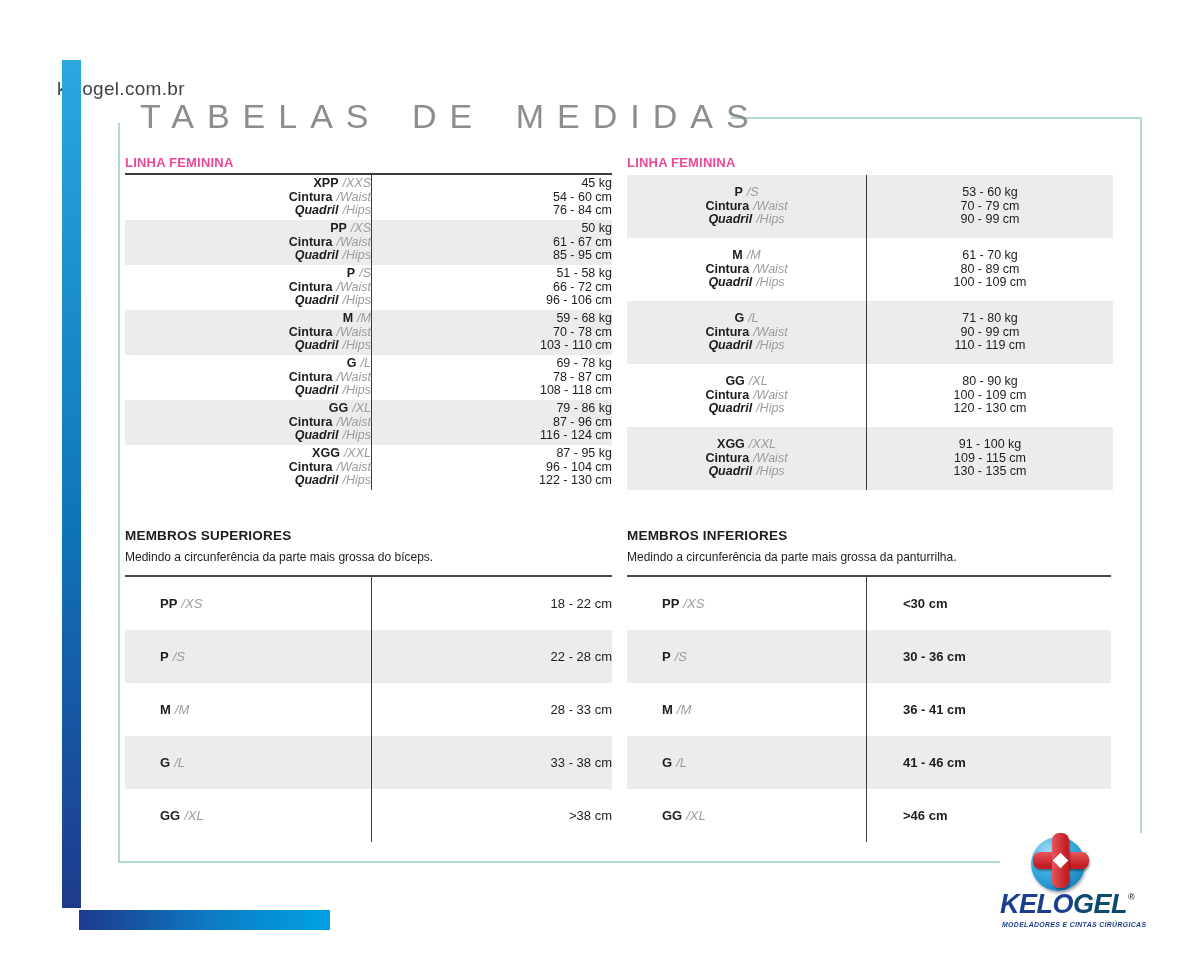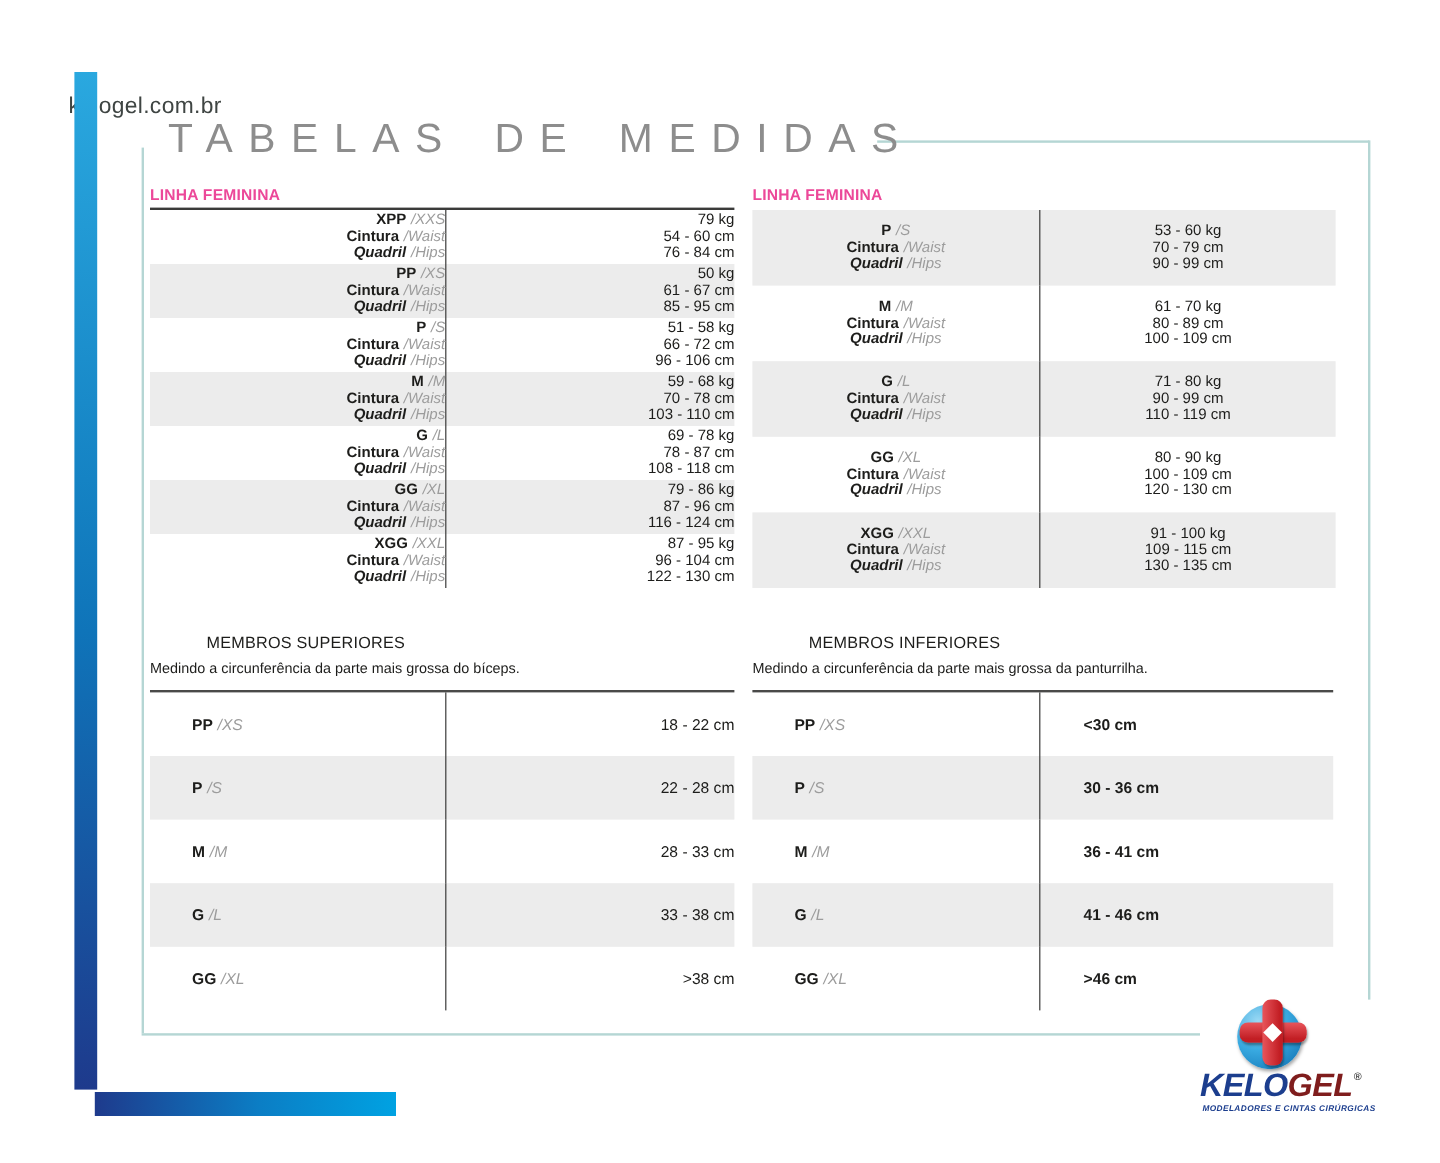--- a/index.html
+++ b/index.html
@@ -45,21 +45,21 @@
   .tbl-fem .cell-right{flex:1;padding-left:22px;}
   .tbl-masc .cell-left{width:240px;border-right:1.5px solid #3b3b3a;align-items:center;text-align:center;}
   .tbl-masc .cell-right{flex:1;align-items:center;text-align:center;}
   .line{line-height:13.6px;font-size:12.5px;color:#1d1d1b;white-space:nowrap;}
   .alt{background:#ececec;}
 
   
   .m-tbl{position:absolute;top:528px;}
   .tbl-sup{left:125px;width:487px;}
   .tbl-inf{left:627px;width:484px;}
-  .m-tbl .hdr2{font-size:13.5px;font-weight:normal;letter-spacing:0.2px;margin-left:47px;}
+  .m-tbl .hdr2{font-size:13.5px;font-weight:bold;letter-spacing:0.2px;}
   .m-tbl .desc{font-size:12px;margin-top:7px;color:#1d1d1b;}
   .m-tbl .rows{margin-top:11px;border-top:2px solid #4a4a49;}
   .m-row{display:flex;height:53px;}
   .m-cell{box-sizing:border-box;display:flex;align-items:center;font-size:13px;}
   .tbl-sup .cell-left{width:247px;border-right:1.5px solid #3b3b3a;padding-left:35px;}
   .tbl-sup .cell-right{flex:1;padding-left:30px;justify-content:flex-end;}
   .tbl-inf .cell-left{width:240px;border-right:1.5px solid #3b3b3a;padding-left:35px;}
   .tbl-inf .cell-right{flex:1;padding-left:36px;font-weight:bold;}
 
   
@@ -69,21 +69,21 @@
                box-shadow:1px 2px 3px rgba(0,0,0,0.35);}
   .cross-bar{position:absolute;background:linear-gradient(180deg,#e8555b 0%,#c21e24 80%);
              box-shadow:1px 2px 2px rgba(0,0,0,0.35);}
   .bar-h{left:33px;top:19px;width:56px;height:17px;border-radius:7px;}
   .bar-v{left:52px;top:0px;width:17px;height:55px;border-radius:7px;
          background:linear-gradient(90deg,#e8555b 0%,#c21e24 85%);}
   .diamond{position:absolute;left:55px;top:22px;width:11px;height:11px;background:#fff;transform:rotate(45deg);}
   .logo-word{position:absolute;left:0px;top:56px;font-size:27px;font-weight:bold;font-style:italic;
              white-space:nowrap;letter-spacing:-0.5px;text-shadow:1px 1px 0 #ffffff;}
   .word-kelo{color:#1c3e8e;}
-  .word-gel{color:#7f1d1d;}
+  .word-gel{color:#0c4a6e;}
   .word-reg{font-size:9px;vertical-align:13px;color:#444;font-style:normal;margin-left:1px;}
   .logo-tagline{position:absolute;left:2px;top:88px;font-size:6.9px;font-weight:bold;font-style:italic;
                 color:#1c3e8e;letter-spacing:0.35px;white-space:nowrap;}
 </style>
 </head>
 <body>
 
 <div class="page">
 
   <div class="site-url">kelogel.com.br</div>
@@ -101,21 +101,21 @@
   <div class="l-tbl tbl-fem">
     <div class="hdr">LINHA FEMININA</div>
     <div class="rows" id="fem-rows">
   <div class="l-row">
     <div class="l-cell cell-left">
       <div class="line"><span class="b sz">XPP</span><span class="en sz-en">/XXS</span></div>
       <div class="line"><span class="b w-pt">Cintura</span><span class="en w-en">/Waist</span></div>
       <div class="line"><span class="b it h-pt">Quadril</span><span class="en h-en">/Hips</span></div>
     </div>
     <div class="l-cell cell-right">
-      <div class="line v-weight">79 kg</div>
+      <div class="line v-weight">45 kg</div>
       <div class="line v-waist">54 - 60 cm</div>
       <div class="line v-hips">76 - 84 cm</div>
     </div>
   </div>
 
   <div class="l-row alt">
     <div class="l-cell cell-left">
       <div class="line"><span class="b sz">PP</span><span class="en sz-en">/XS</span></div>
       <div class="line"><span class="b w-pt">Cintura</span><span class="en w-en">/Waist</span></div>
       <div class="line"><span class="b it h-pt">Quadril</span><span class="en h-en">/Hips</span></div>

